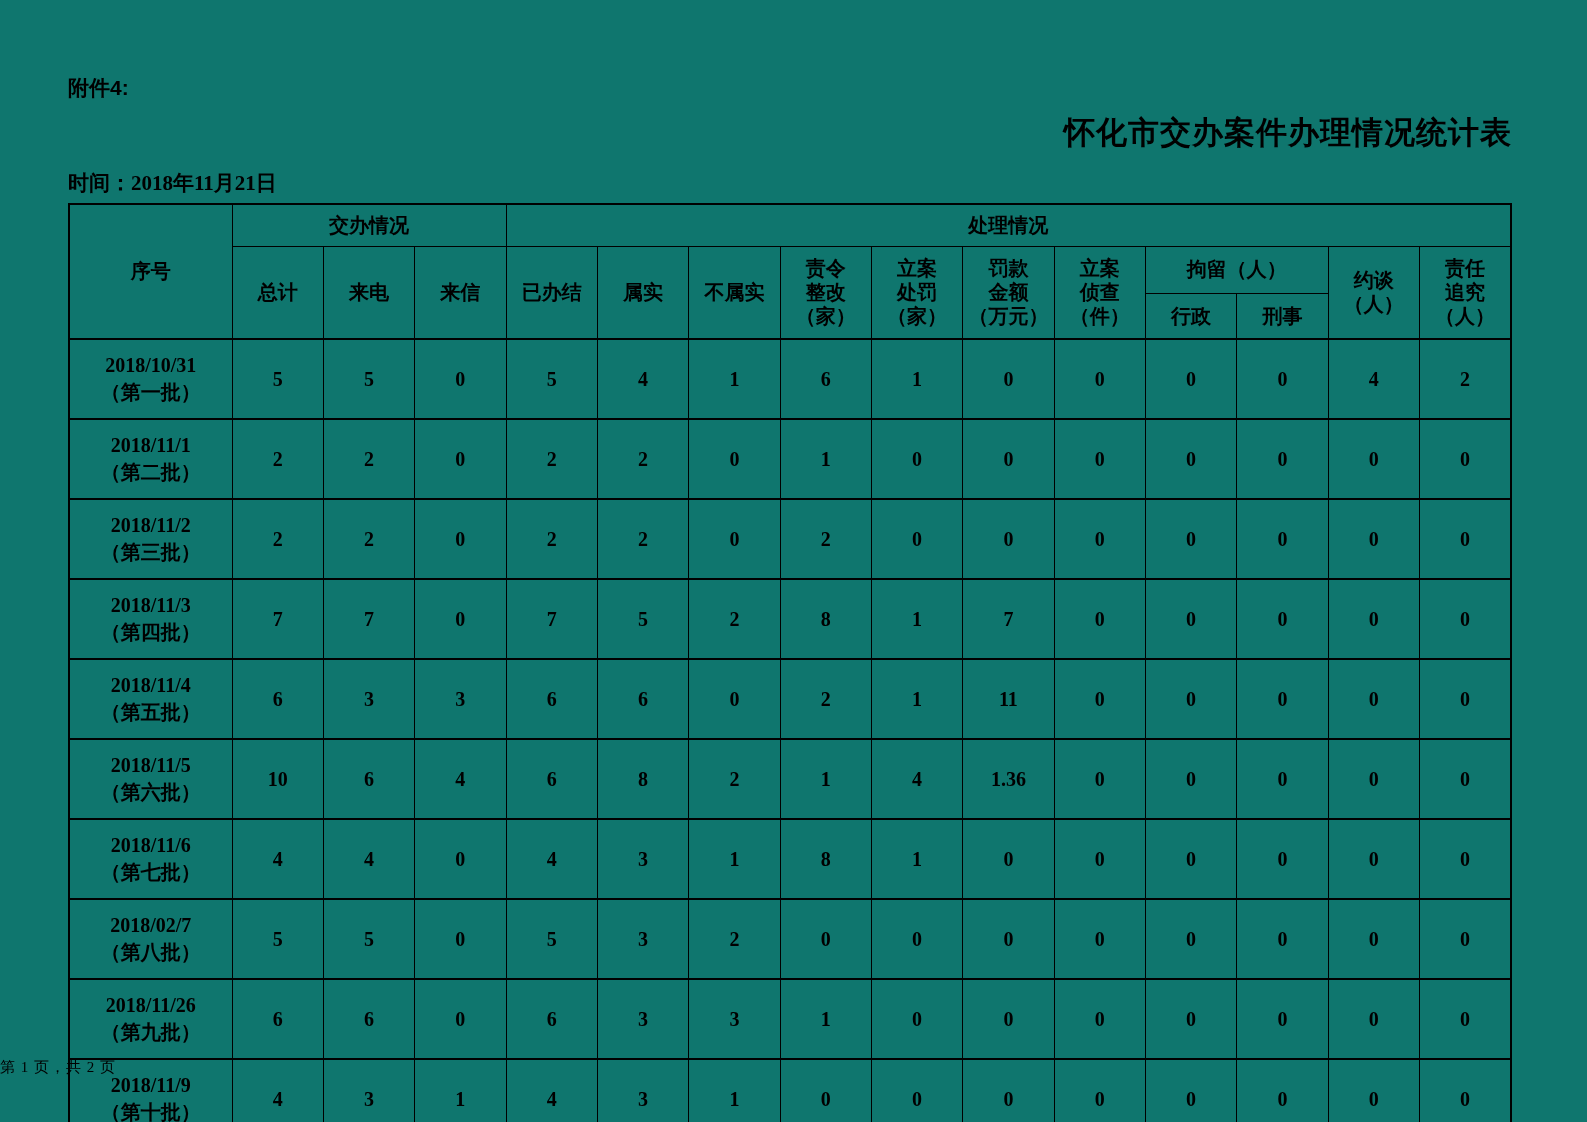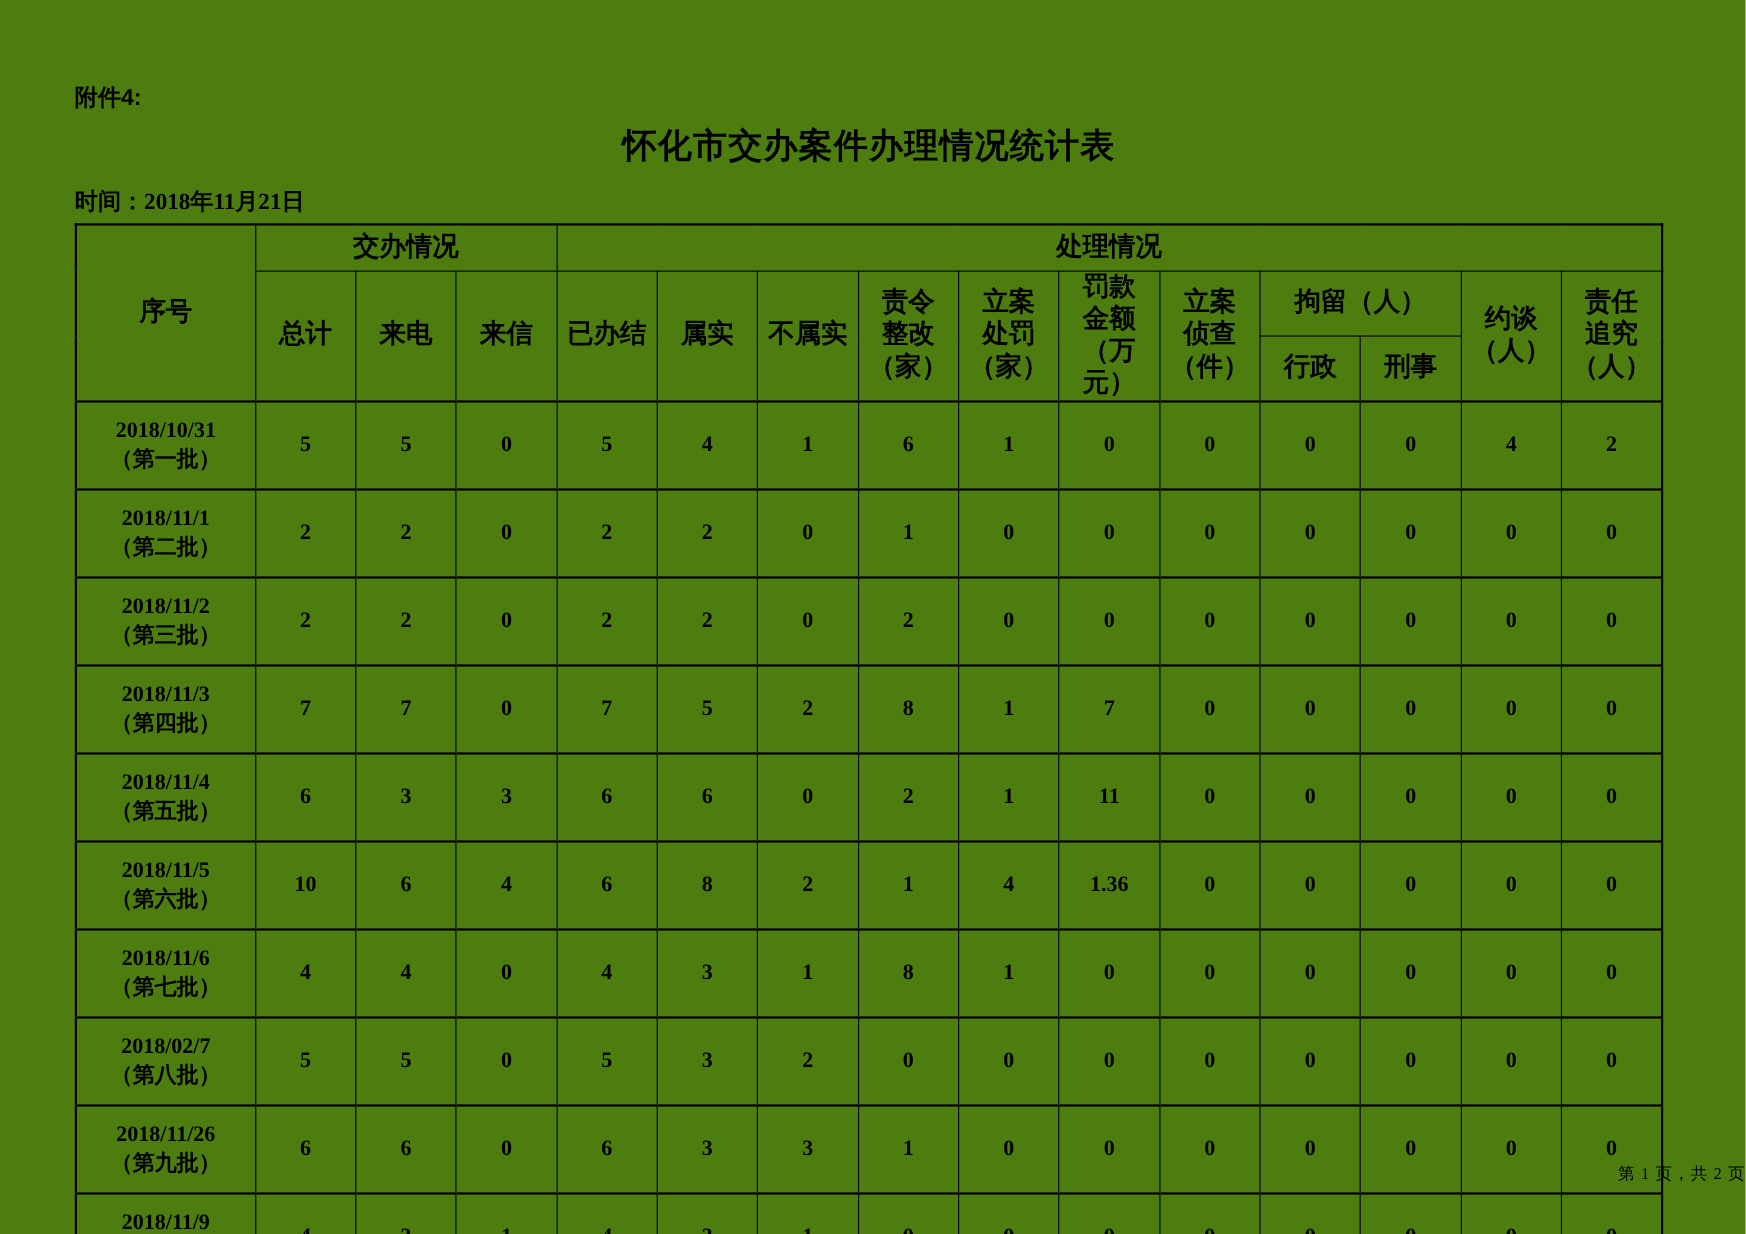--- a/index.html
+++ b/index.html
@@ -5,35 +5,35 @@
   * { margin: 0; padding: 0; box-sizing: border-box; }
   html, body { background: #ffffff; }
   body {
     width: 1587px; height: 1122px;
     font-family: "Liberation Serif", serif;
     color: #000;
   }
   .page {
     position: relative;
     width: 1587px; height: 1122px;
-    background: #4d7c0f;
+    background: #0f766e;
     overflow: hidden;
   }
   .attachment {
     position: absolute;
     left: 68px; top: 74px;
     font-size: 21px;
     font-weight: bold;
     font-family: "Liberation Sans", sans-serif;
   }
   .title {
     position: absolute;
     left: 68px; top: 112px;
     width: 1444px;
-    text-align: center;
+    text-align: right;
     font-size: 31px;
     font-weight: bold;
     letter-spacing: 1px;
     font-family: "Liberation Sans", sans-serif;
   }
   .dateline {
     position: absolute;
     left: 68px; top: 169px;
     width: 1444px;
     font-size: 21px;
@@ -48,31 +48,31 @@
     border: 2px solid #000;
   }
   .stats td {
     border: 1px solid #000;
     text-align: center;
     vertical-align: middle;
     font-weight: bold;
     white-space: pre-line;
     overflow: hidden;
   }
-  .stats thead td { font-size: 24px; line-height: 1.22; }
+  .stats thead td { font-size: 20px; line-height: 1.22; }
   .stats tr.head-a { height: 42px; }
   .stats tr.head-b { height: 47px; }
   .stats tr.head-c { height: 46px; }
   .stats tbody tr { height: 80px; }
   .stats tbody td { border-top-width: 2px; font-size: 20px; line-height: 1.35; }
   .footer {
     position: absolute;
     left: 0; top: 1058px;
     width: 1587px;
-    text-align: right;
+    text-align: left;
     font-size: 15px;
     letter-spacing: 1px;
   }
 </style>
 </head>
 <body>
 
 <div class="page">
 
   <div class="attachment">附件4:</div>

